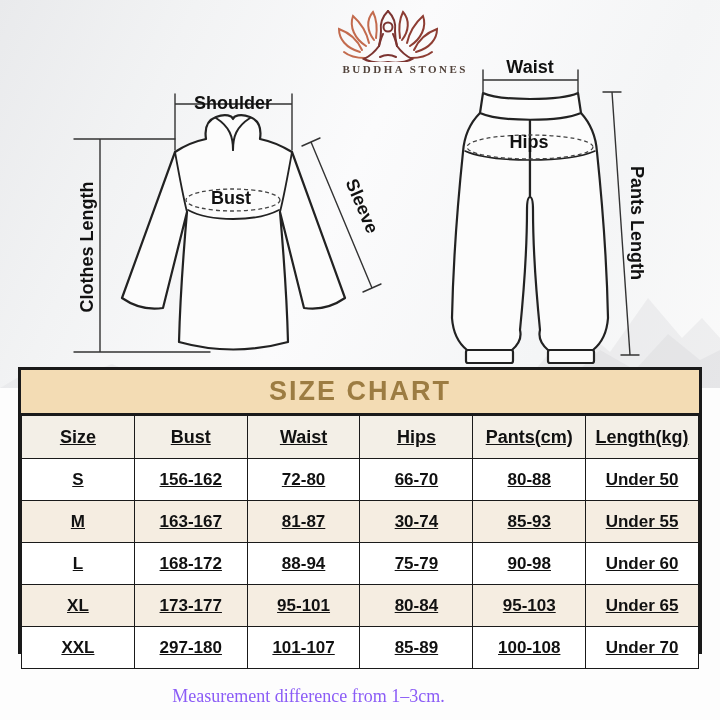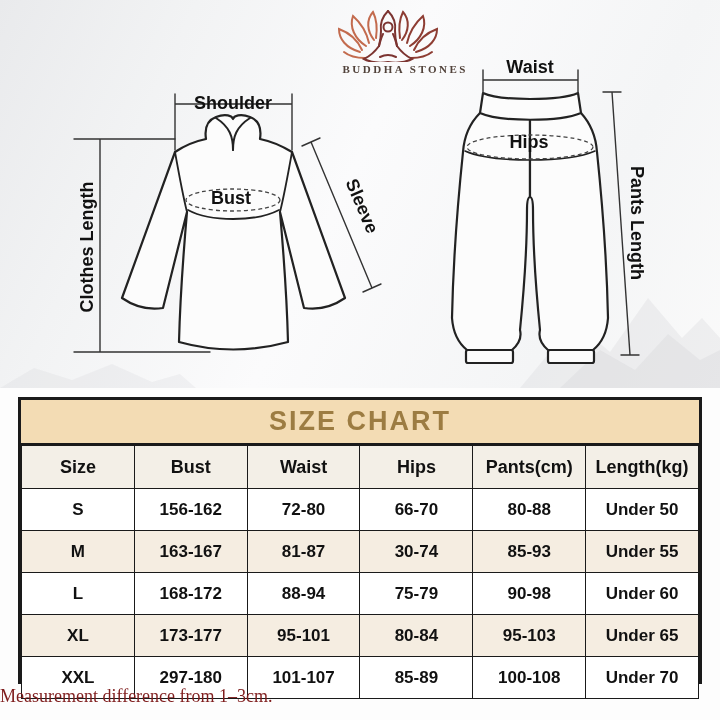--- a/index.html
+++ b/index.html
@@ -28,43 +28,43 @@
   #pants-length-label{left:552px;top:212px;width:170px;transform:rotate(90deg);}
   
   #logo{position:absolute;left:308px;top:8px;width:160px;text-align:right;}
   #logo svg{display:block;margin:0 auto;}
   #brand-name{
     margin-top:1px;font-family:"Liberation Serif",serif;font-weight:bold;
     font-size:11px;letter-spacing:2.5px;color:var(--brand-text,#51423a);
   }
   
   #size-table{
-    position:absolute;left:18px;top:397px;width:684px;height:287px;
+    position:absolute;left:18px;top:367px;width:684px;height:287px;
     border:3px solid var(--table-border,#1a1a1a);background:#e5e5e5;box-sizing:border-box;
   }
   #chart-title{
     height:43px;background:var(--title-bg,#f3dcb4);
     border-bottom:2px solid var(--table-border,#1a1a1a);
     display:flex;align-items:center;justify-content:center;
     font-size:27px;font-weight:bold;letter-spacing:2px;color:var(--title-text,#9c7c42);
   }
   #size-table table{
     width:100%;border-collapse:collapse;table-layout:fixed;
   }
   #size-table th,#size-table td{
     border:1.5px solid var(--table-border,#1a1a1a);
-    text-align:center;vertical-align:middle;color:#111;
+    text-align:center;vertical-align:middle;color:#111;text-decoration:underline;
   }
   #size-table th{height:40px;font-size:18px;font-weight:bold;background:var(--header-row-bg,#f3efe7);}
   #size-table td{height:39px;font-size:17px;font-weight:bold;background:#fff;}
   #size-table tr.alt td{background:var(--alt-row-bg,#f5ede1);}
   
   #footer-note{
-    position:absolute;left:0;top:686px;width:617px;text-align:left;
-    font-family:"Liberation Serif",serif;font-size:18px;color:#7f1d1d;
+    position:absolute;left:0;top:686px;width:617px;text-align:center;
+    font-family:"Liberation Serif",serif;font-size:18px;color:#8b5cf6;
   }
 </style>
 </head>
 <body>
 
 <div id="canvas">
 
   <div id="draw-area">
     <svg id="diagram-svg" width="720" height="388" viewBox="0 0 720 388">
 

